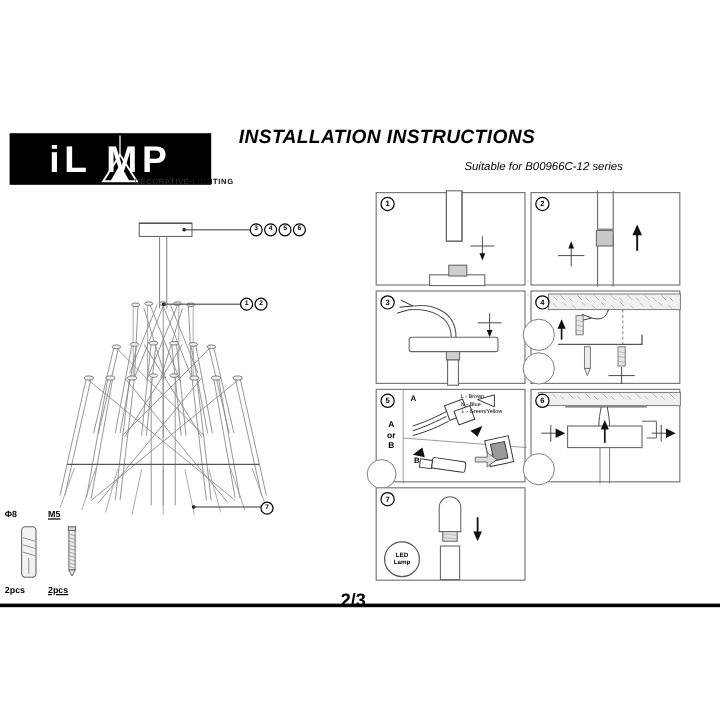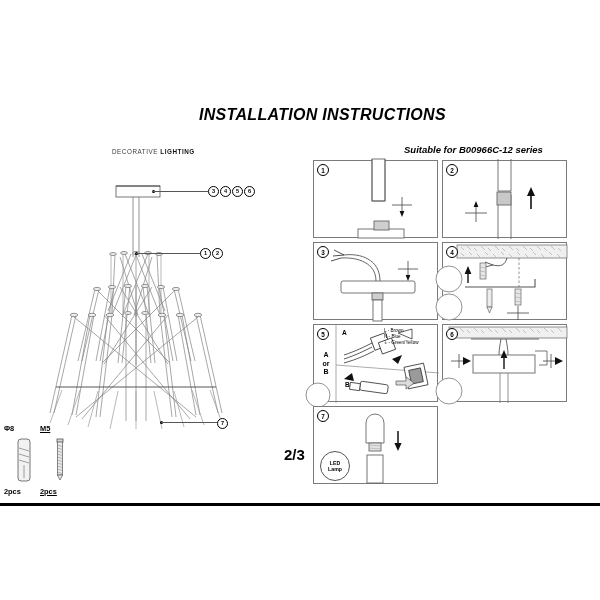--- a/index.html
+++ b/index.html
@@ -14,22 +14,22 @@
              color:#fff;font-size:31px;font-weight:bold;letter-spacing:4px;
              font-family:"Liberation Sans", sans-serif;
              display:flex;align-items:center;justify-content:center;line-height:1;}
   .logo-lampicon{position:absolute;left:75px;top:2px;width:34px;height:41px;}
   .tagline{position:absolute;left:112px;top:148px;font-size:6.3px;letter-spacing:.55px;
            color:#3a3a3a;white-space:nowrap;}
   .tagline b{color:#111;}
 
   .main-title{position:absolute;left:199px;top:106px;font-size:16px;font-style:italic;
               font-weight:bold;letter-spacing:.3px;white-space:nowrap;}
-  .sub-title{position:absolute;left:404px;top:134px;font-size:9.5px;font-style:italic;
-             font-weight:bold;white-space:nowrap;margin-top:10px;}
+  .sub-title{position:absolute;left:387px;top:134px;font-size:9.5px;font-style:italic;
+             font-weight:normal;white-space:nowrap;}
 
   .rule-bottom{position:absolute;left:0;top:503px;width:600px;height:3px;background:#000;}
 
   
   #product{position:absolute;left:0px;top:165px;width:300px;height:290px;}
 
   
   .callout{position:absolute;display:flex;align-items:center;gap:1px;}
   .cnum{display:inline-flex;align-items:center;justify-content:center;
         width:9px;height:9px;border:0.8px solid #000;border-radius:50%;
@@ -42,35 +42,43 @@
   .part .pname{font-size:7.4px;font-weight:bold;margin-bottom:3px;}
   .part .pqty{font-size:7.4px;font-weight:bold;margin-top:3px;}
   .part .pimg{height:48px;display:flex;align-items:center;justify-content:center;}
 
   
   .panel{position:absolute;border:0.9px solid #7b7b7b;background:#fff;box-sizing:border-box;}
   .stepnum{position:absolute;left:3px;top:3px;width:10px;height:10px;border:0.9px solid #000;
            border-radius:50%;font-size:6.4px;font-weight:bold;display:flex;
            align-items:center;justify-content:center;background:#fff;z-index:4;}
 
-  .pagenum{position:absolute;left:284px;top:446px;font-size:15px;font-weight:bold;}
+  .pagenum{position:absolute;left:284px;top:492px;font-size:15px;font-weight:bold;}
 
   .wirelegend{position:absolute;font-size:4.6px;line-height:6.2px;white-space:nowrap;}
   .abtxt{position:absolute;font-size:7px;font-weight:bold;text-align:center;line-height:8.6px;}
   .ledbadge{position:absolute;width:28px;height:28px;border:1px solid #555;border-radius:50%;
             display:flex;flex-direction:column;align-items:center;justify-content:center;
             font-size:5.2px;font-weight:bold;line-height:6px;background:#fff;}
   .txt{position:absolute;font-size:6.6px;font-weight:bold;}
   svg{display:block;overflow:visible;}
 </style>
 </head>
 <body>
 
 <div id="page">
 
+  <div class="logo-box">
+    <div class="logo-text">iL  MP</div>
+    <svg class="logo-lampicon" viewBox="0 0 34 41">
+      <line x1="17" y1="0" x2="17" y2="16" stroke="#fff" stroke-width="1.1"></line>
+      <polygon points="17,16 3,38 31,38" fill="none" stroke="#fff" stroke-width="1.6"></polygon>
+      <polygon points="17,24 9,38 25,38" fill="#fff"></polygon>
+    </svg>
+  </div>
   <div class="tagline">
     <span>DECORATIVE </span><b>LIGHTING</b>
   </div>
 
   <div class="main-title">INSTALLATION  INSTRUCTIONS</div>
   <div class="sub-title">Suitable for B00966C-12 series</div>
 
   <div class="rule-bottom"></div>
 
   <div id="product">

